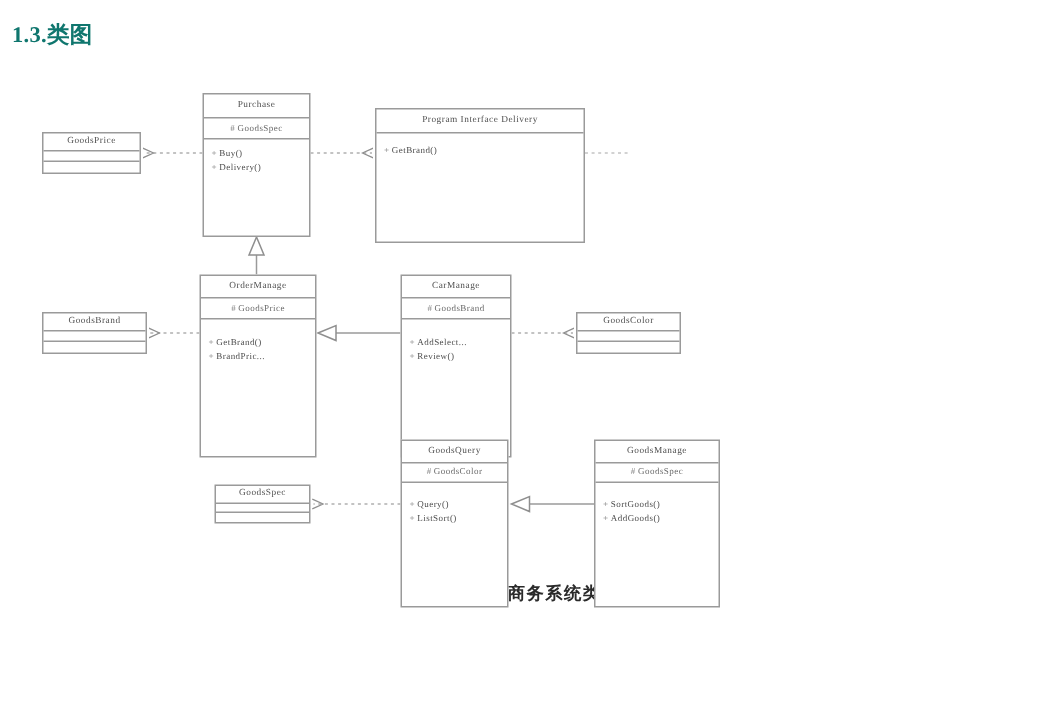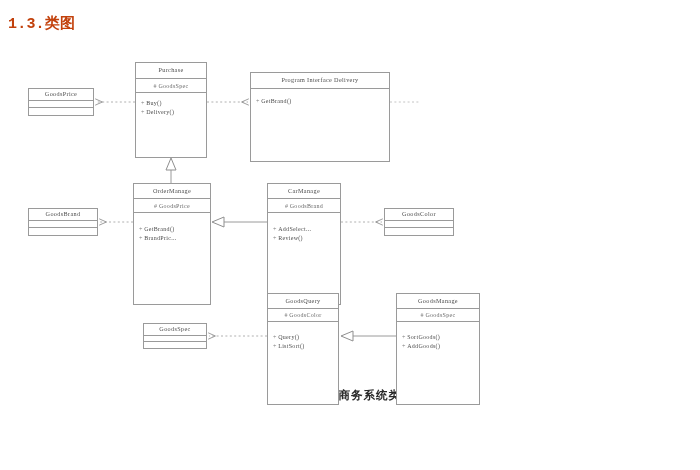--- a/index.html
+++ b/index.html
@@ -13,23 +13,23 @@
     position: relative;
     font-family: "Liberation Sans", sans-serif;
     overflow: hidden;
   }
   #page-title {
     position: absolute;
     left: 8px;
     top: 14px;
     font-size: 15px;
     font-weight: bold;
-    color: #c2410c;
+    color: #0f766e;
     letter-spacing: 0.2px;
-    font-family: Liberation Mono, monospace;
+    font-family: Liberation Serif, serif;
   }
   #diagram-canvas {
     position: absolute;
     left: 0;
     top: 38px;
     width: 700px;
     height: 395px;
   }
   #svg-connectors {
     position: absolute;

